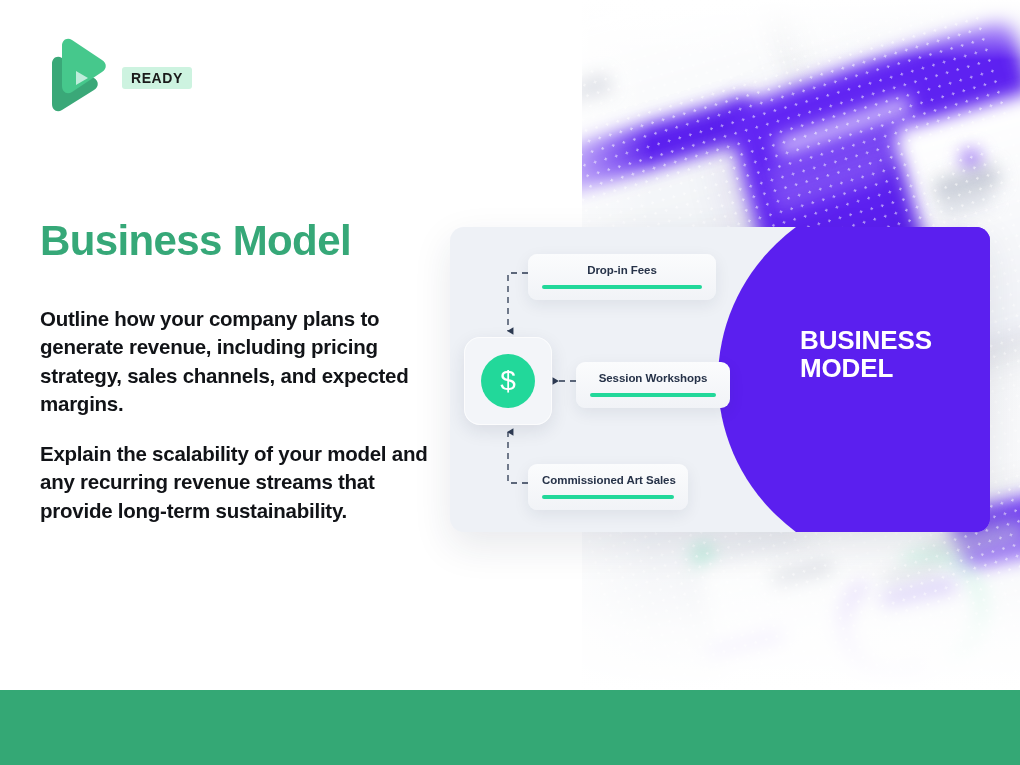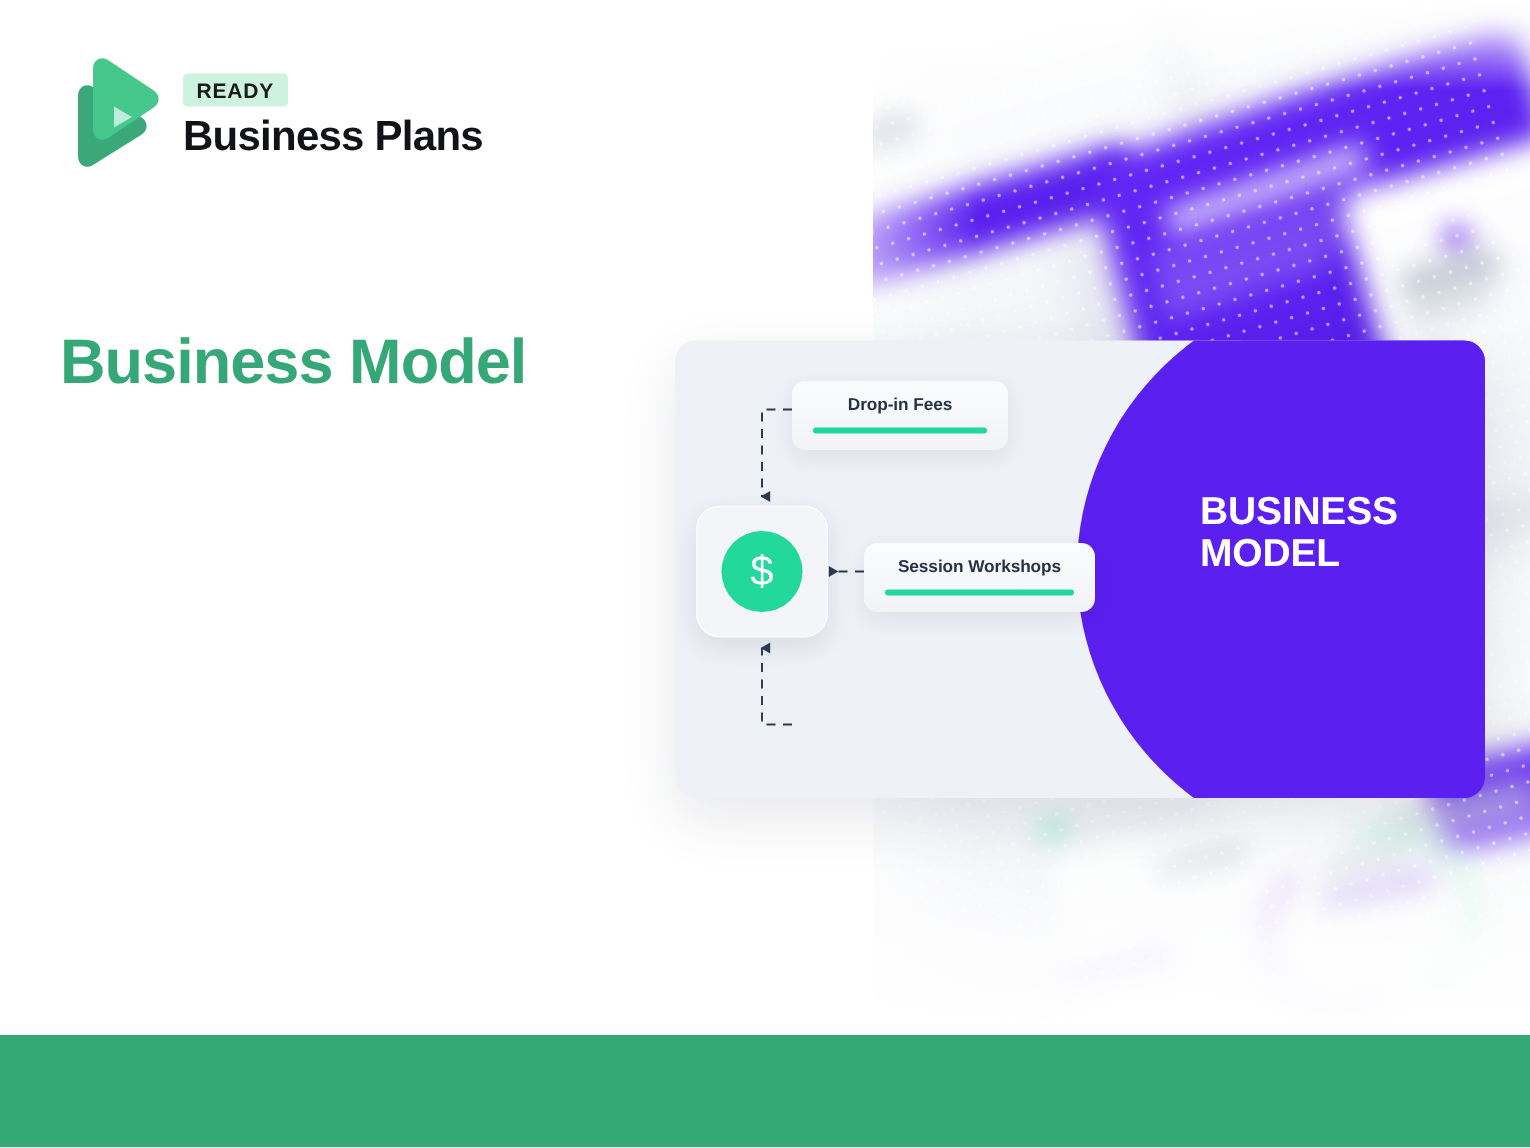--- a/index.html
+++ b/index.html
@@ -262,21 +262,21 @@
     padding: 10px 14px 11px 14px;
   }
   .stream-label {
     font-size: 11.5px; font-weight: 700; color: #263248;
     text-align: center; letter-spacing: -.005em; white-space: nowrap;
   }
   .stream-bar {
     margin-top: 9px; height: 4px; border-radius: 3px;
     background: #22d89a;
   }
-  .stream-1 { left: 78px; top: 27px; width: 144px; }
+  .stream-1 { left: 78px; top: 27px; width: 188px; }
   .stream-2 { left: 126px; top: 135px; width: 154px; }
   .stream-3 { left: 78px; top: 237px; width: 160px; }
 
   .connectors { position: absolute; left: 0; top: 0; width: 540px; height: 305px; }
 
   
   .bottom-band {
     position: absolute; left: 0; bottom: 0; width: 1020px; height: 75px;
     background: #34a875;
   }
@@ -325,26 +325,29 @@
   <div class="logo-block">
     <div class="logo-mark">
       <svg width="66" height="80" viewBox="0 0 66 80" xmlns="http://www.w3.org/2000/svg">
         <path d="M12 26 C12 20 17 17 22 20 L54 40 C59 43 59 49 54 52 L22 72 C17 75 12 72 12 66 Z" fill="#3aa878"></path>
         <path d="M22 8 C22 2 27 -1 32 2 L62 22 C67 25 67 31 62 34 L32 54 C27 57 22 54 22 48 Z" fill="#46c88c"></path>
         <path d="M36 33 L48 40 L36 47 Z" fill="#bfeddb"></path>
       </svg>
     </div>
     <div class="logo-text">
       <span class="badge-ready">READY</span>
-      <span class="wordmark">Business Plans</span>
     </div>
   </div>
 
   <h1 class="headline">Business Model</h1>
 
+  <div class="body-copy">
+    <p>Outline how your company plans to generate revenue, including pricing strategy, sales channels, and expected margins.</p>
+    <p>Explain the scalability of your model and any recurring revenue streams that provide long-term sustainability.</p>
+  </div>
 
   <div class="vcard">
 
     <div class="vcard-purple-sq"></div>
     <div class="vcard-purple"></div>
 
     <svg class="connectors" viewBox="0 0 540 305">
       <defs>
         <marker id="ah-down" viewBox="0 0 10 10" refX="5" refY="8" markerWidth="7" markerHeight="7" orient="auto">
           <path d="M1,2 L5,9 L9,2 Z" fill="#2d3a52"></path>
@@ -373,20 +376,24 @@
     </div>
 
     <div class="stream stream-1">
       <div class="stream-label">Drop-in Fees</div>
       <div class="stream-bar"></div>
     </div>
     <div class="stream stream-2">
       <div class="stream-label">Session Workshops</div>
       <div class="stream-bar"></div>
     </div>
+    <div class="stream stream-3">
+      <div class="stream-label">Commissioned Art Sales</div>
+      <div class="stream-bar"></div>
+    </div>
 
     <div class="purple-copy">
       <div class="purple-title">BUSINESS MODEL</div>
     </div>
   </div>
 
   <div class="bottom-band"></div>
 
 </div>
 

